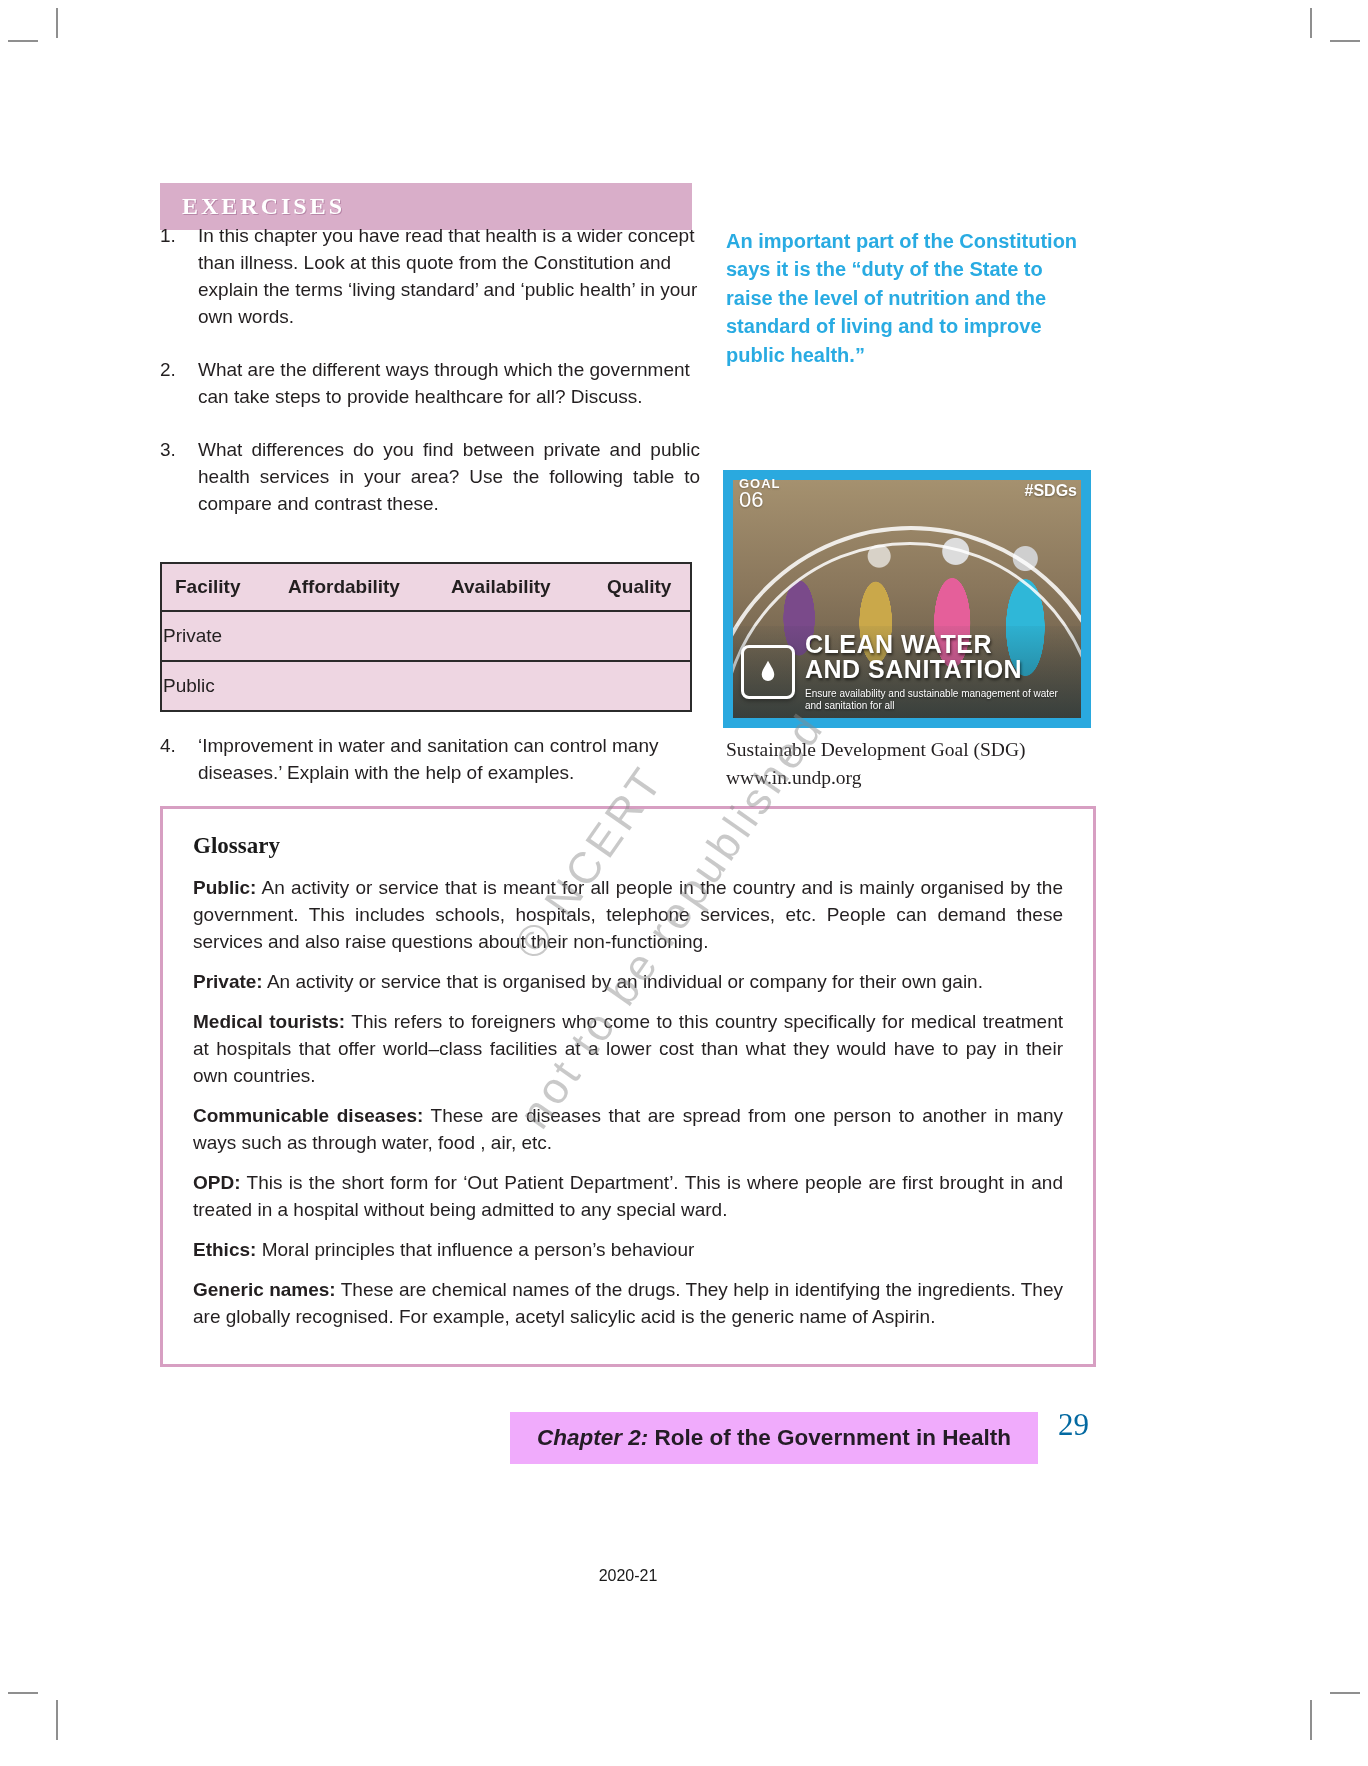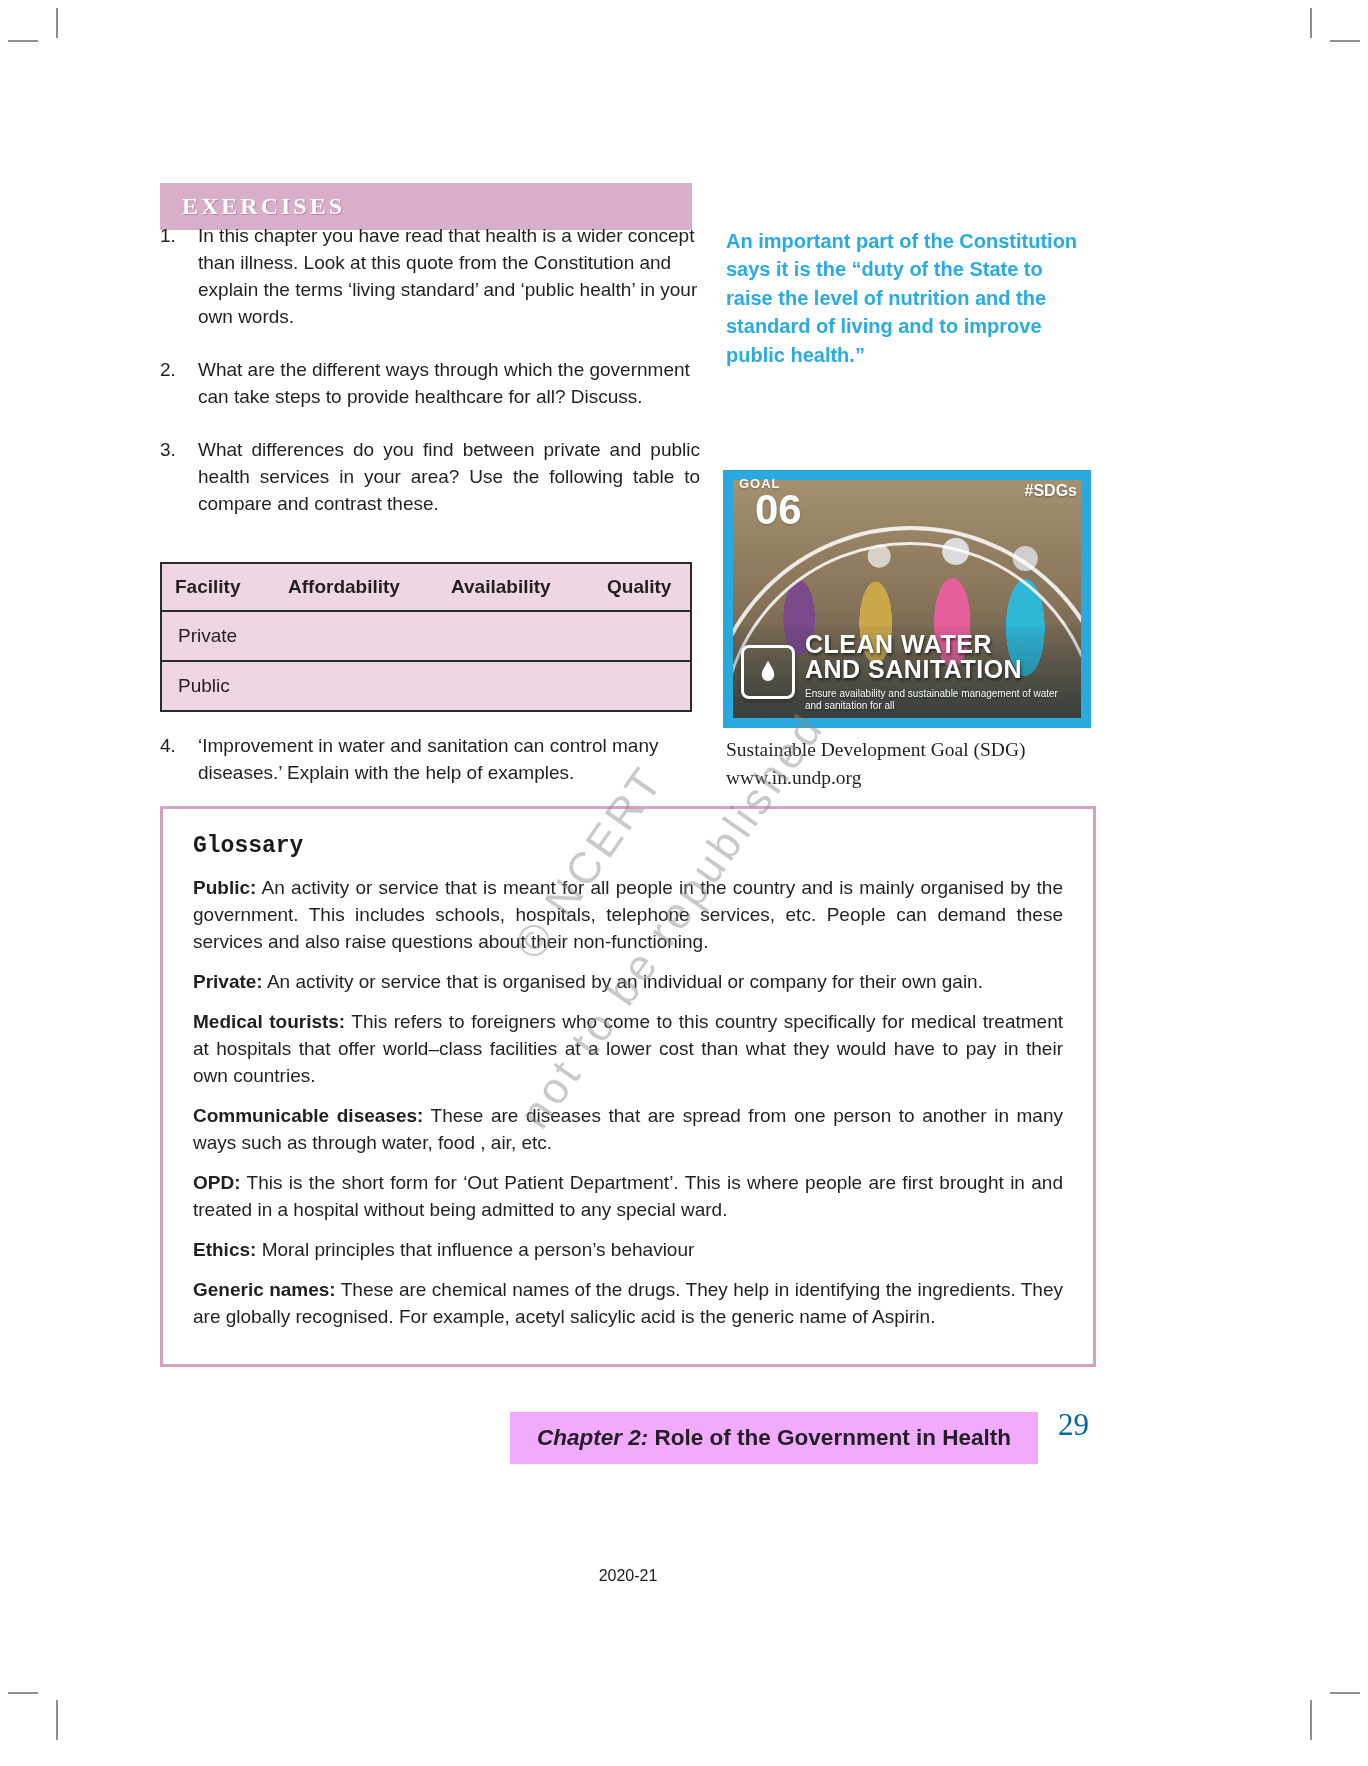--- a/index.html
+++ b/index.html
@@ -45,21 +45,21 @@
     border-collapse:collapse;background:#eed6e2;border:2px solid #2b2b2b;
   }
   .compare-table th{
     font-size:19px;font-weight:bold;text-align:left;
     padding:12px 0 12px 0;border-bottom:2px solid #2b2b2b;
   }
   .compare-table th:first-child{padding-left:13px;width:113px;}
   .compare-table th:nth-child(2){width:163px;}
   .compare-table th:nth-child(3){width:156px;}
   .compare-table td{
-    font-size:19px;padding:13px 0 13px 16px;border-bottom:2px solid #2b2b2b;
+    font-size:19px;padding:13px 0 13px 1px;border-bottom:2px solid #2b2b2b;
   }
   .compare-table tbody tr:last-child td{border-bottom:none;}
 
   
   .sdg-card{
     position:absolute;left:723px;top:470px;width:368px;height:258px;
     background:#2aa9df;overflow:hidden;
   }
   .sdg-photo{
     position:absolute;left:10px;top:10px;right:10px;bottom:10px;overflow:hidden;
@@ -72,21 +72,21 @@
       radial-gradient(ellipse 27px 68px at 41% 60%, #caa84a 0 60%, transparent 61%),
       radial-gradient(ellipse 26px 62px at 19% 58%, #7a4a8a 0 60%, transparent 61%),
       linear-gradient(180deg,#a5916f 0%,#8a775c 45%,#5d5242 100%);
   }
   .arc{position:absolute;border-radius:50%;border:4px solid rgba(255,255,255,0.85);}
   .arc1{left:-28px;top:46px;width:404px;height:404px;}
   .arc2{left:-12px;top:62px;width:372px;height:372px;border-width:3px;}
   .sdg-goal{position:absolute;left:16px;top:8px;color:#fff;line-height:0.95;
     text-shadow:0 1px 2px rgba(0,0,0,0.25);}
   .sdg-goal .goal-word{display:block;font-size:13px;font-weight:bold;letter-spacing:1px;}
-  .sdg-goal .goal-num{display:block;font-size:42px;font-weight:bold;margin-left:16px;}
+  .sdg-goal .goal-num{display:block;font-size:22px;font-weight:normal;}
   .sdg-hash{position:absolute;right:14px;top:12px;color:#fff;font-weight:bold;
     font-size:16px;text-shadow:0 1px 2px rgba(0,0,0,0.35);}
   .sdg-band{
     position:absolute;left:10px;right:10px;bottom:10px;height:92px;
     background:linear-gradient(180deg,rgba(20,45,55,0.05),rgba(20,45,55,0.5));
     display:flex;align-items:center;gap:10px;padding:0 8px;box-sizing:border-box;
   }
   .sdg-icon{
     width:48px;height:48px;border:3px solid #fff;border-radius:8px;flex:0 0 auto;
     display:flex;align-items:center;justify-content:center;
@@ -105,21 +105,21 @@
     position:absolute;left:726px;top:736px;width:370px;
     font-family:"Liberation Serif",serif;font-size:19.5px;line-height:1.45;
   }
 
   
   .glossary{
     position:absolute;left:160px;top:806px;width:936px;box-sizing:border-box;
     border:3px solid #d79fc2;background:#ffffff;padding:24px 30px 20px 30px;
   }
   .glossary h2{
-    font-family:Liberation Mono, monospace;font-size:23px;margin:0 0 16px 0;color:#1a1a1a;
+    font-family:Liberation Serif, serif;font-size:23px;margin:0 0 16px 0;color:#1a1a1a;
   }
   .glossary p{font-size:19px;line-height:1.42;margin:0 0 13px 0;text-align:justify;}
   .glossary .term{font-weight:bold;}
 
   
   .watermark{
     position:absolute;left:310px;top:790px;width:640px;text-align:center;
     transform:rotate(-55deg);color:#8a8a8a;opacity:0.45;
     font-size:44px;letter-spacing:4px;line-height:2.3;pointer-events:none;
   }

